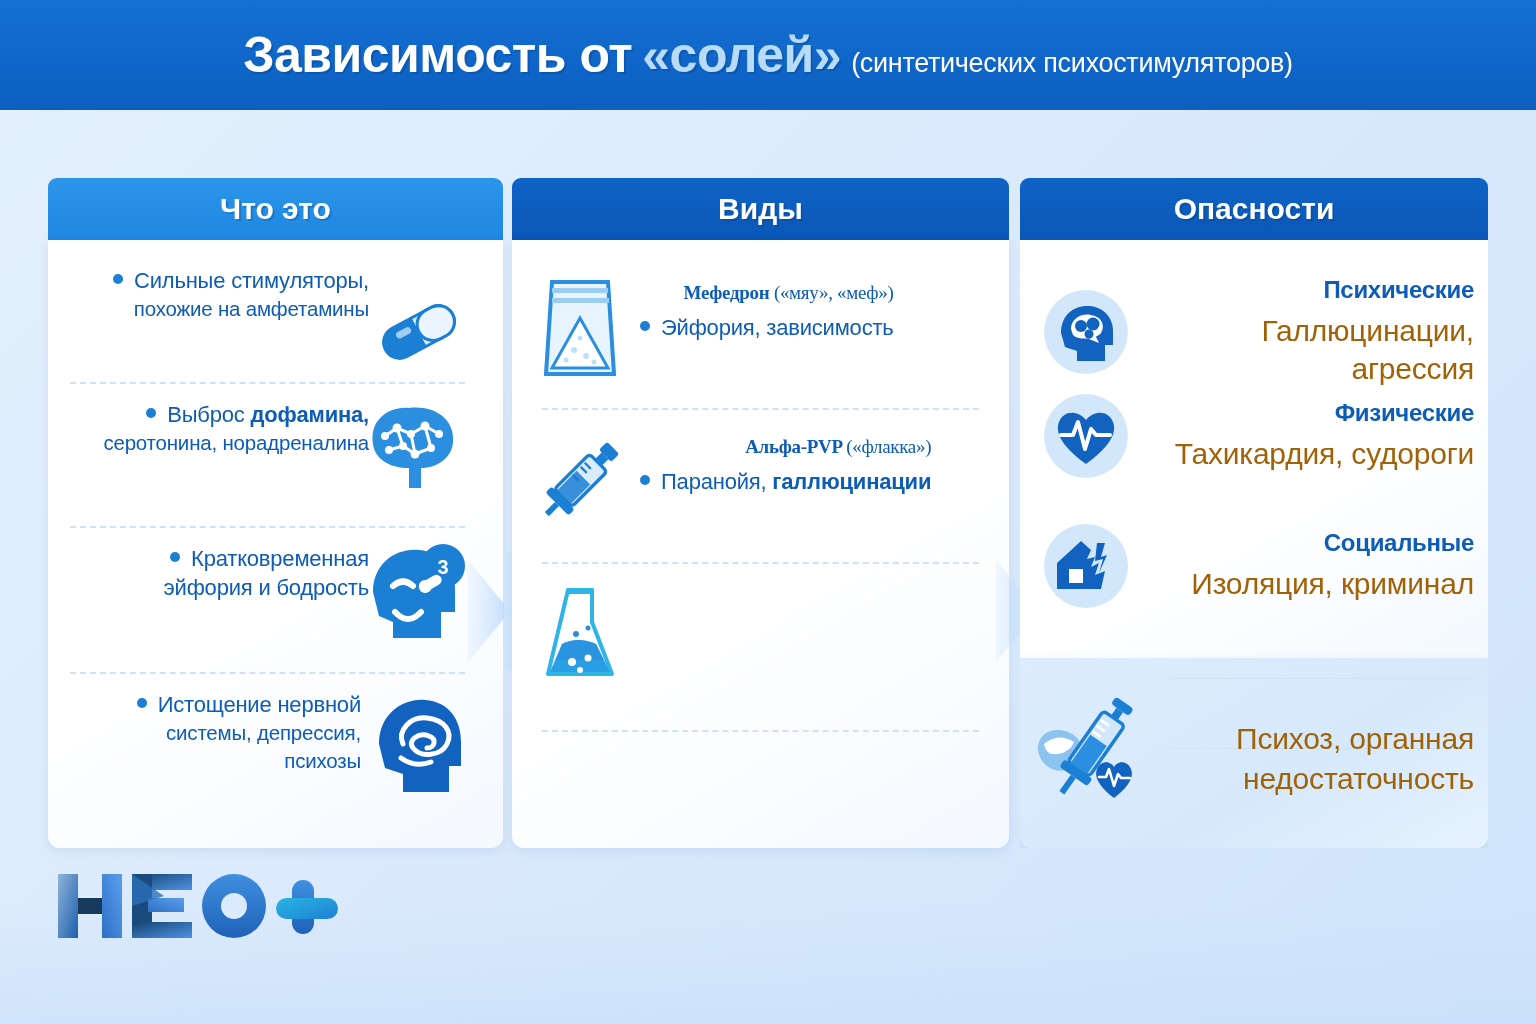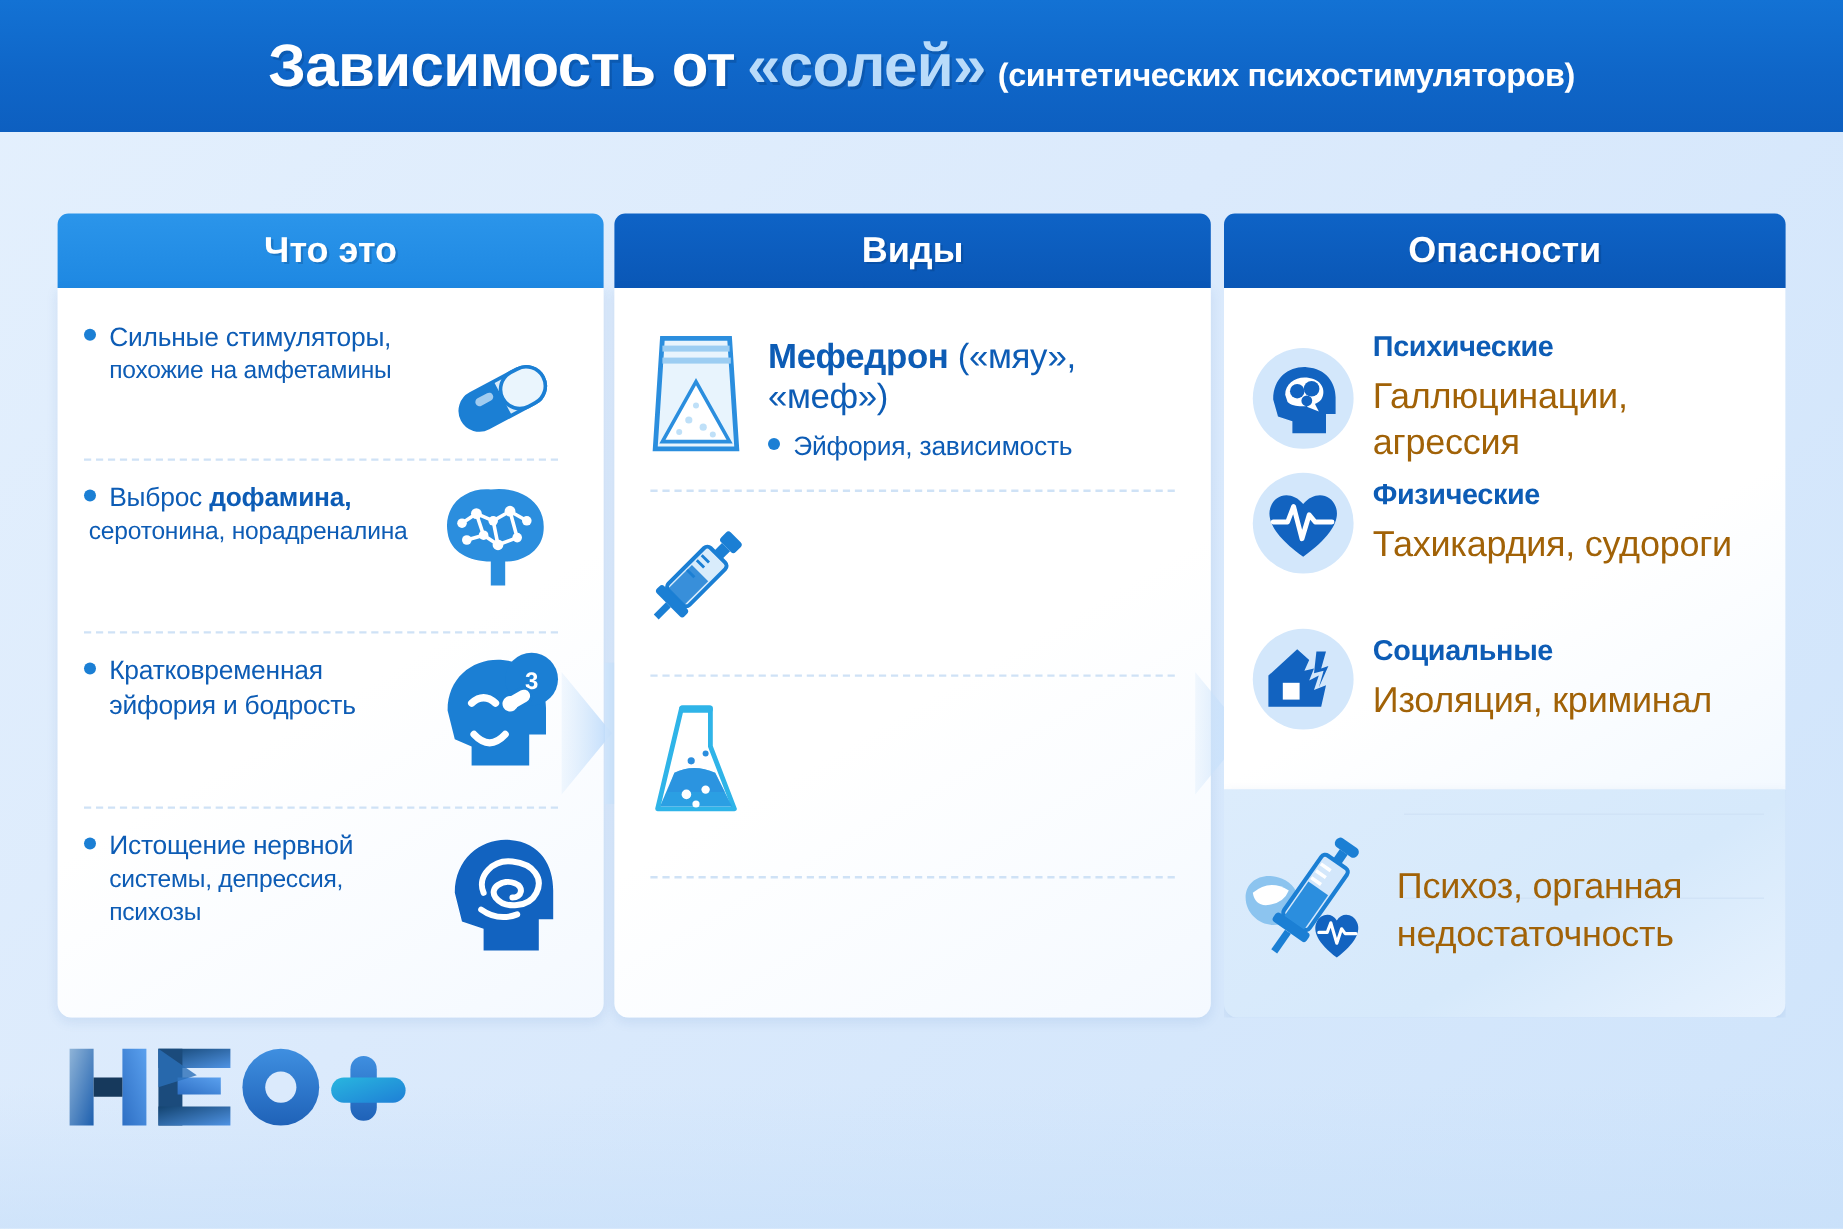--- a/index.html
+++ b/index.html
@@ -18,24 +18,24 @@
   }
   .banner-inner{ display:flex; align-items:baseline; gap:10px; white-space:nowrap; }
   .t-main{
     font-size:50px; font-weight:bold; color:#ffffff; letter-spacing:-0.5px;
     text-shadow:2px 2px 0 rgba(0,40,90,.22);
   }
   .t-quoted{
     font-size:50px; font-weight:bold; color:#b9dbfa; letter-spacing:-0.5px;
     text-shadow:2px 2px 0 rgba(0,40,90,.22);
   }
-  .t-sub{ font-size:27px; font-weight:bold; color:#ffffff; letter-spacing:-0.3px; }
-
-  
-  .board{ position:absolute; left:0; top:110px; width:1536px; height:760px; }
+  .t-sub{ font-size:27px; font-weight:normal; color:#ffffff; letter-spacing:-0.3px; }
+
+  
+  .board{ position:absolute; left:0; top:110px; width:1536px; height:760px;text-align:right; }
 
   .col{ position:absolute; top:68px; }
   .col-head{
     height:62px; border-radius:9px 9px 0 0;
     display:flex; align-items:center; justify-content:center;
     color:#fff; font-size:30px; font-weight:bold;
     text-shadow:2px 2px 0 rgba(0,40,90,.22);
     position:relative;
   }
   .col-head.light{ background:linear-gradient(180deg,#2b95ea 0%,#1e88e2 100%); }
@@ -70,21 +70,21 @@
 
   
   .c1-icon{ position:absolute; right:-4px; }
 
   
   #col2{ left:512px; width:497px; }
   #col2 .col-body{ height:608px; padding:30px 24px 10px 24px; }
   .c2-item{ display:flex; align-items:flex-start; gap:16px; min-height:128px; }
   .c2-icon{ flex:0 0 auto; width:88px; display:flex; justify-content:center; padding-top:4px; }
   .c2-txt{ padding-top:12px; }
-  .c2-title{ font-size:29px; font-weight:bold; color:#0d5cb5; letter-spacing:-0.3px; }
+  .c2-title{ font-size:19px; font-weight:bold; color:#0d5cb5; letter-spacing:-0.3px;font-family:Liberation Serif, serif; }
   .c2-title .reg{ font-weight:normal; }
   .c2-line{ font-size:22px; color:#0d5cb5; margin-top:11px; letter-spacing:-0.2px; }
   .c2-line .b{ font-weight:bold; }
   .divider2{ border-top:2px dashed #cfe2f6; margin:10px 6px 14px 6px; }
 
   
   #col3{ left:1020px; width:468px; }
   #col3 .col-body{ height:608px; padding:0; background:transparent; box-shadow:none; border-radius:0; }
   .c3-white{
     position:absolute; left:0; top:0; width:468px; height:418px;
@@ -289,20 +289,29 @@
               <rect x="36" y="48" width="20" height="30" fill="#1b7fd4" opacity=".85"></rect>
               <g stroke="#1b7fd4" stroke-width="2.5">
                   <path d="M36 36 h9"></path>
                   <path d="M36 42 h9"></path>
                   <path d="M36 54 h9"></path>
                 </g>
               <rect x="29" y="78" width="34" height="9" rx="3" fill="#1b7fd4"></rect>
               <rect x="43" y="87" width="6" height="15" fill="#1b7fd4"></rect>
             </g>
           </svg>
+        </div>
+        <div class="c2-txt">
+          <div class="c2-title">
+            <span>Альфа-PVP</span>
+            <span class="reg">(«флакка»)</span>
+          </div>
+          <div class="c2-line">
+            <span class="bullet"></span><span>Паранойя, </span><span class="b">галлюцинации</span>
+          </div>
         </div>
       </div>
       <div class="divider2"></div>
 
       <div class="c2-item">
         <div class="c2-icon">
           <svg width="84" height="104" viewBox="0 0 84 104">
             <path d="M30 8 L54 8 L54 40 L74 92 L10 92 Z" fill="#ffffff" stroke="#2fb4e8" stroke-width="4" stroke-linejoin="round"></path>
             <path d="M24 62 q16 -8 34 0 L72 90 L12 90 Z" fill="#2b9fe3"></path>
             <path d="M24 62 q16 -8 34 0 L66 78 L18 78 Z" fill="#2b8ede" opacity=".6"></path>

